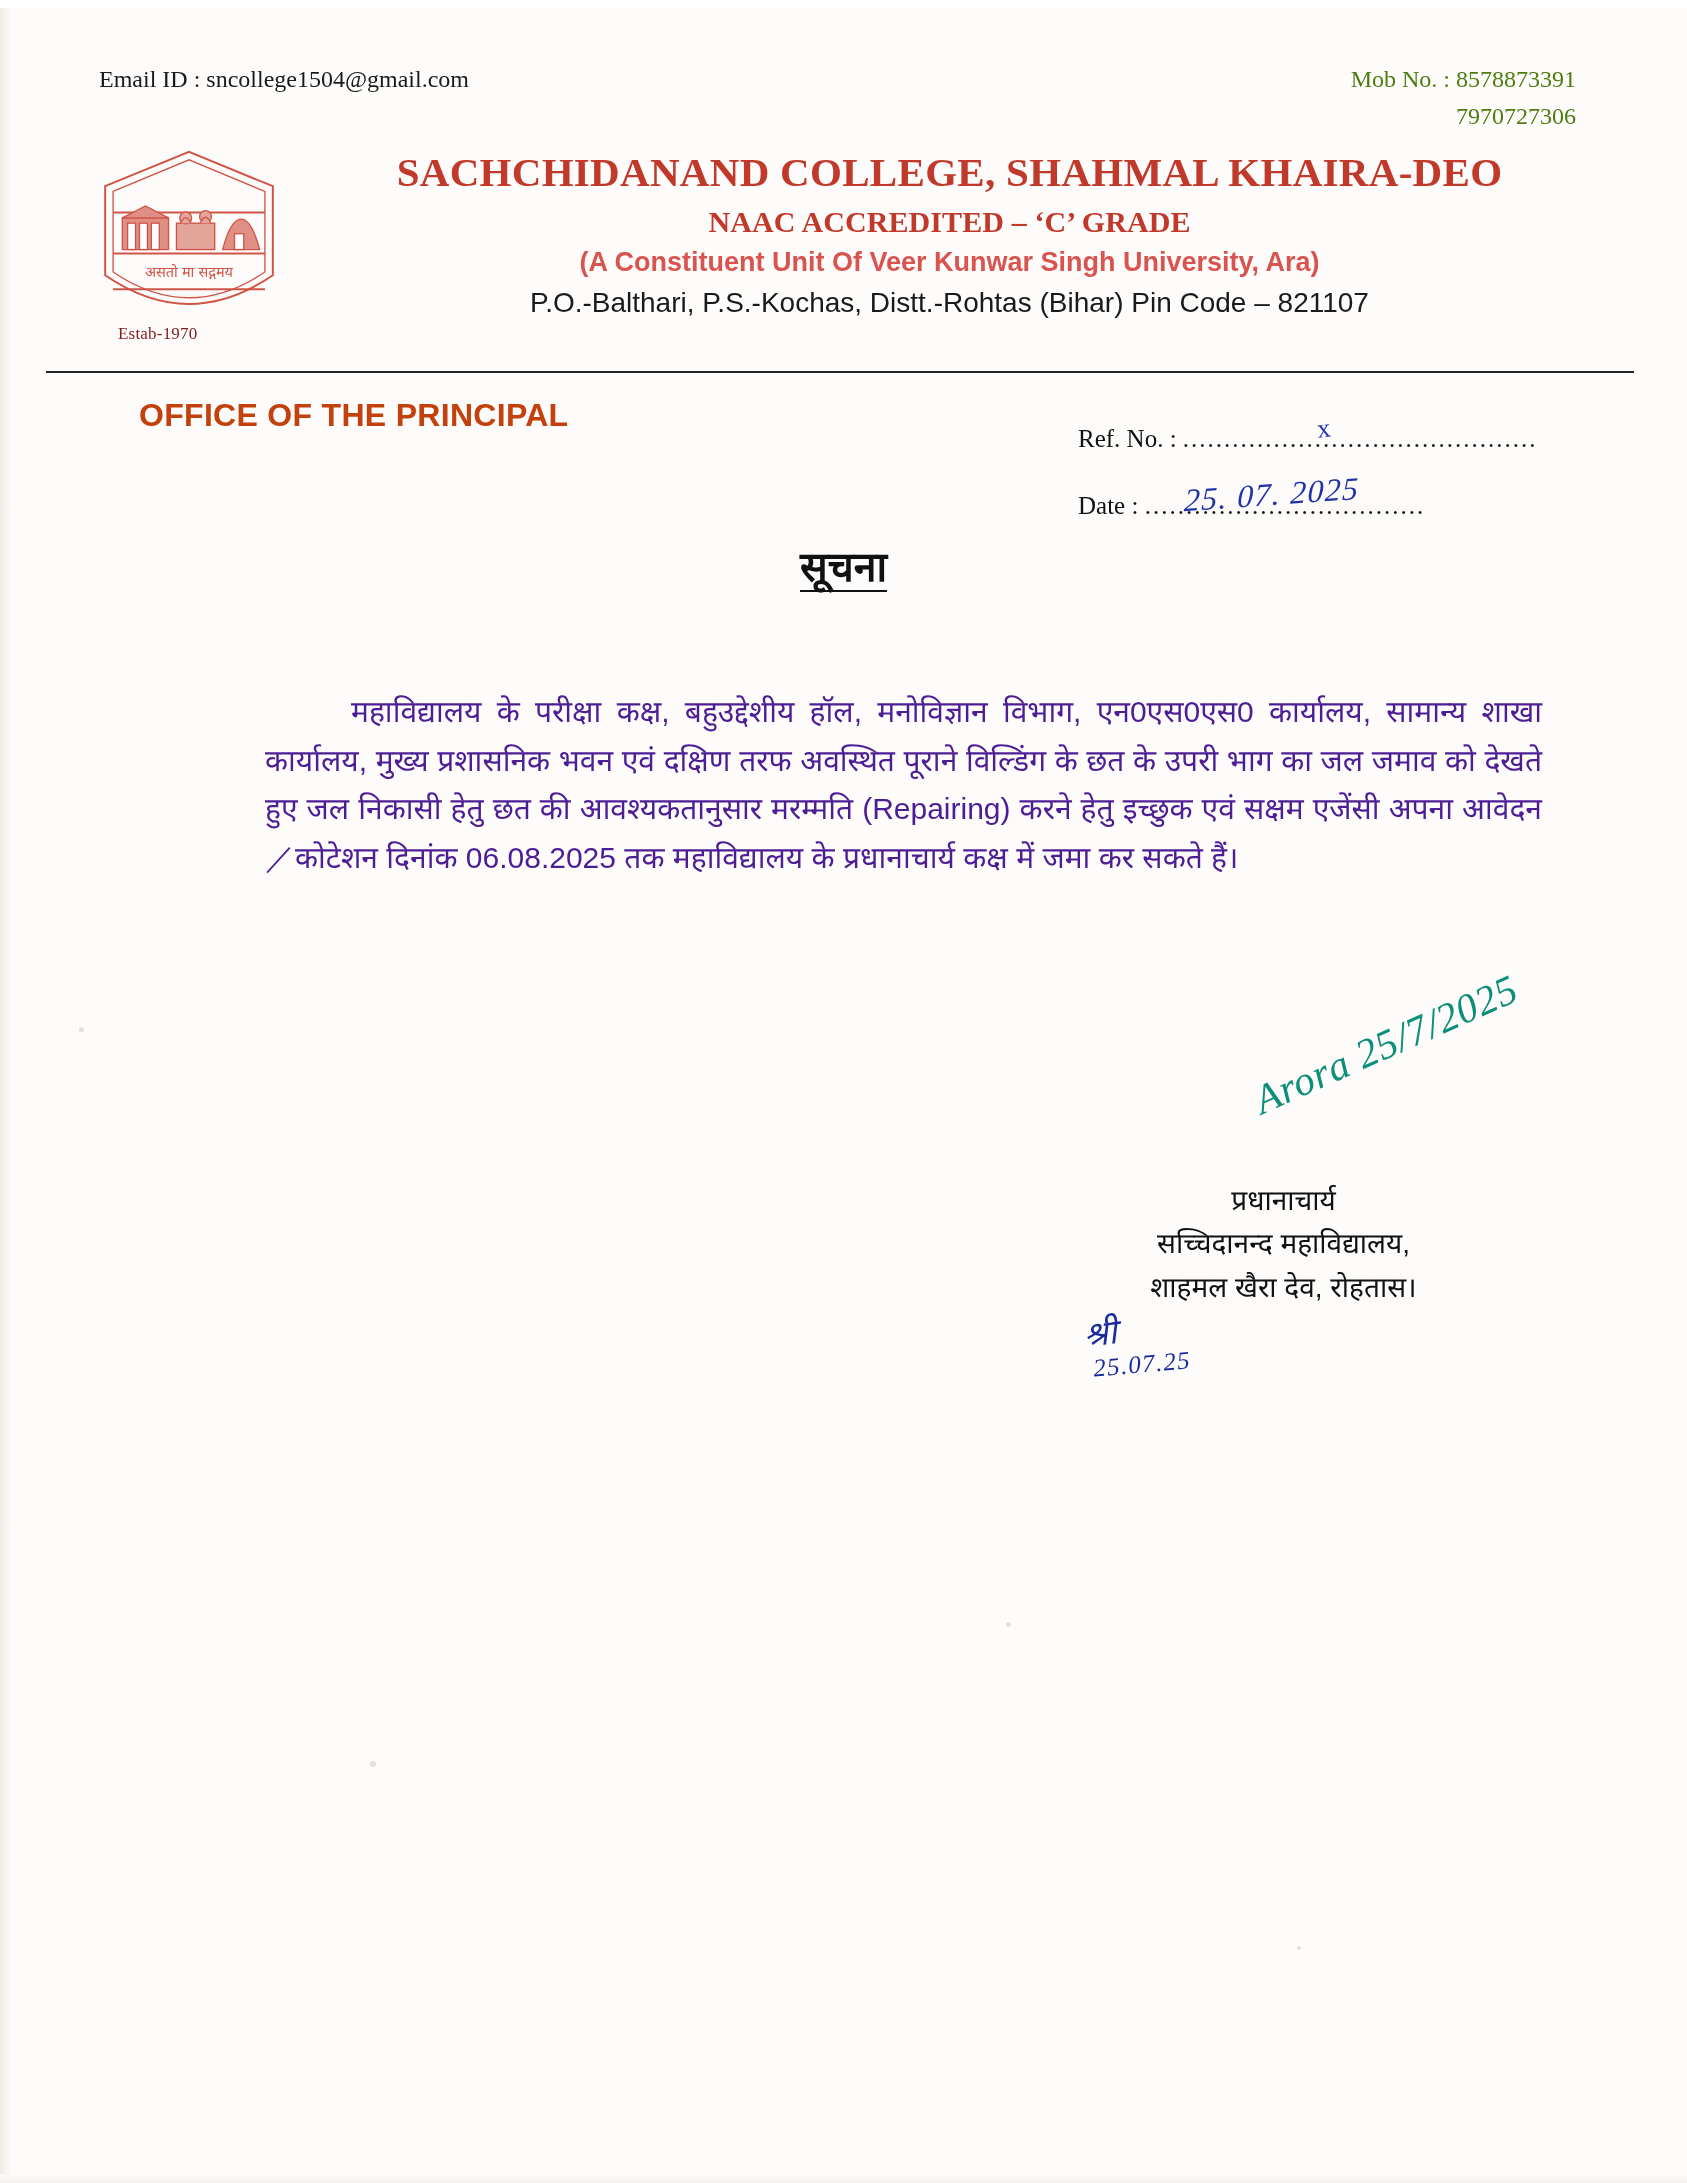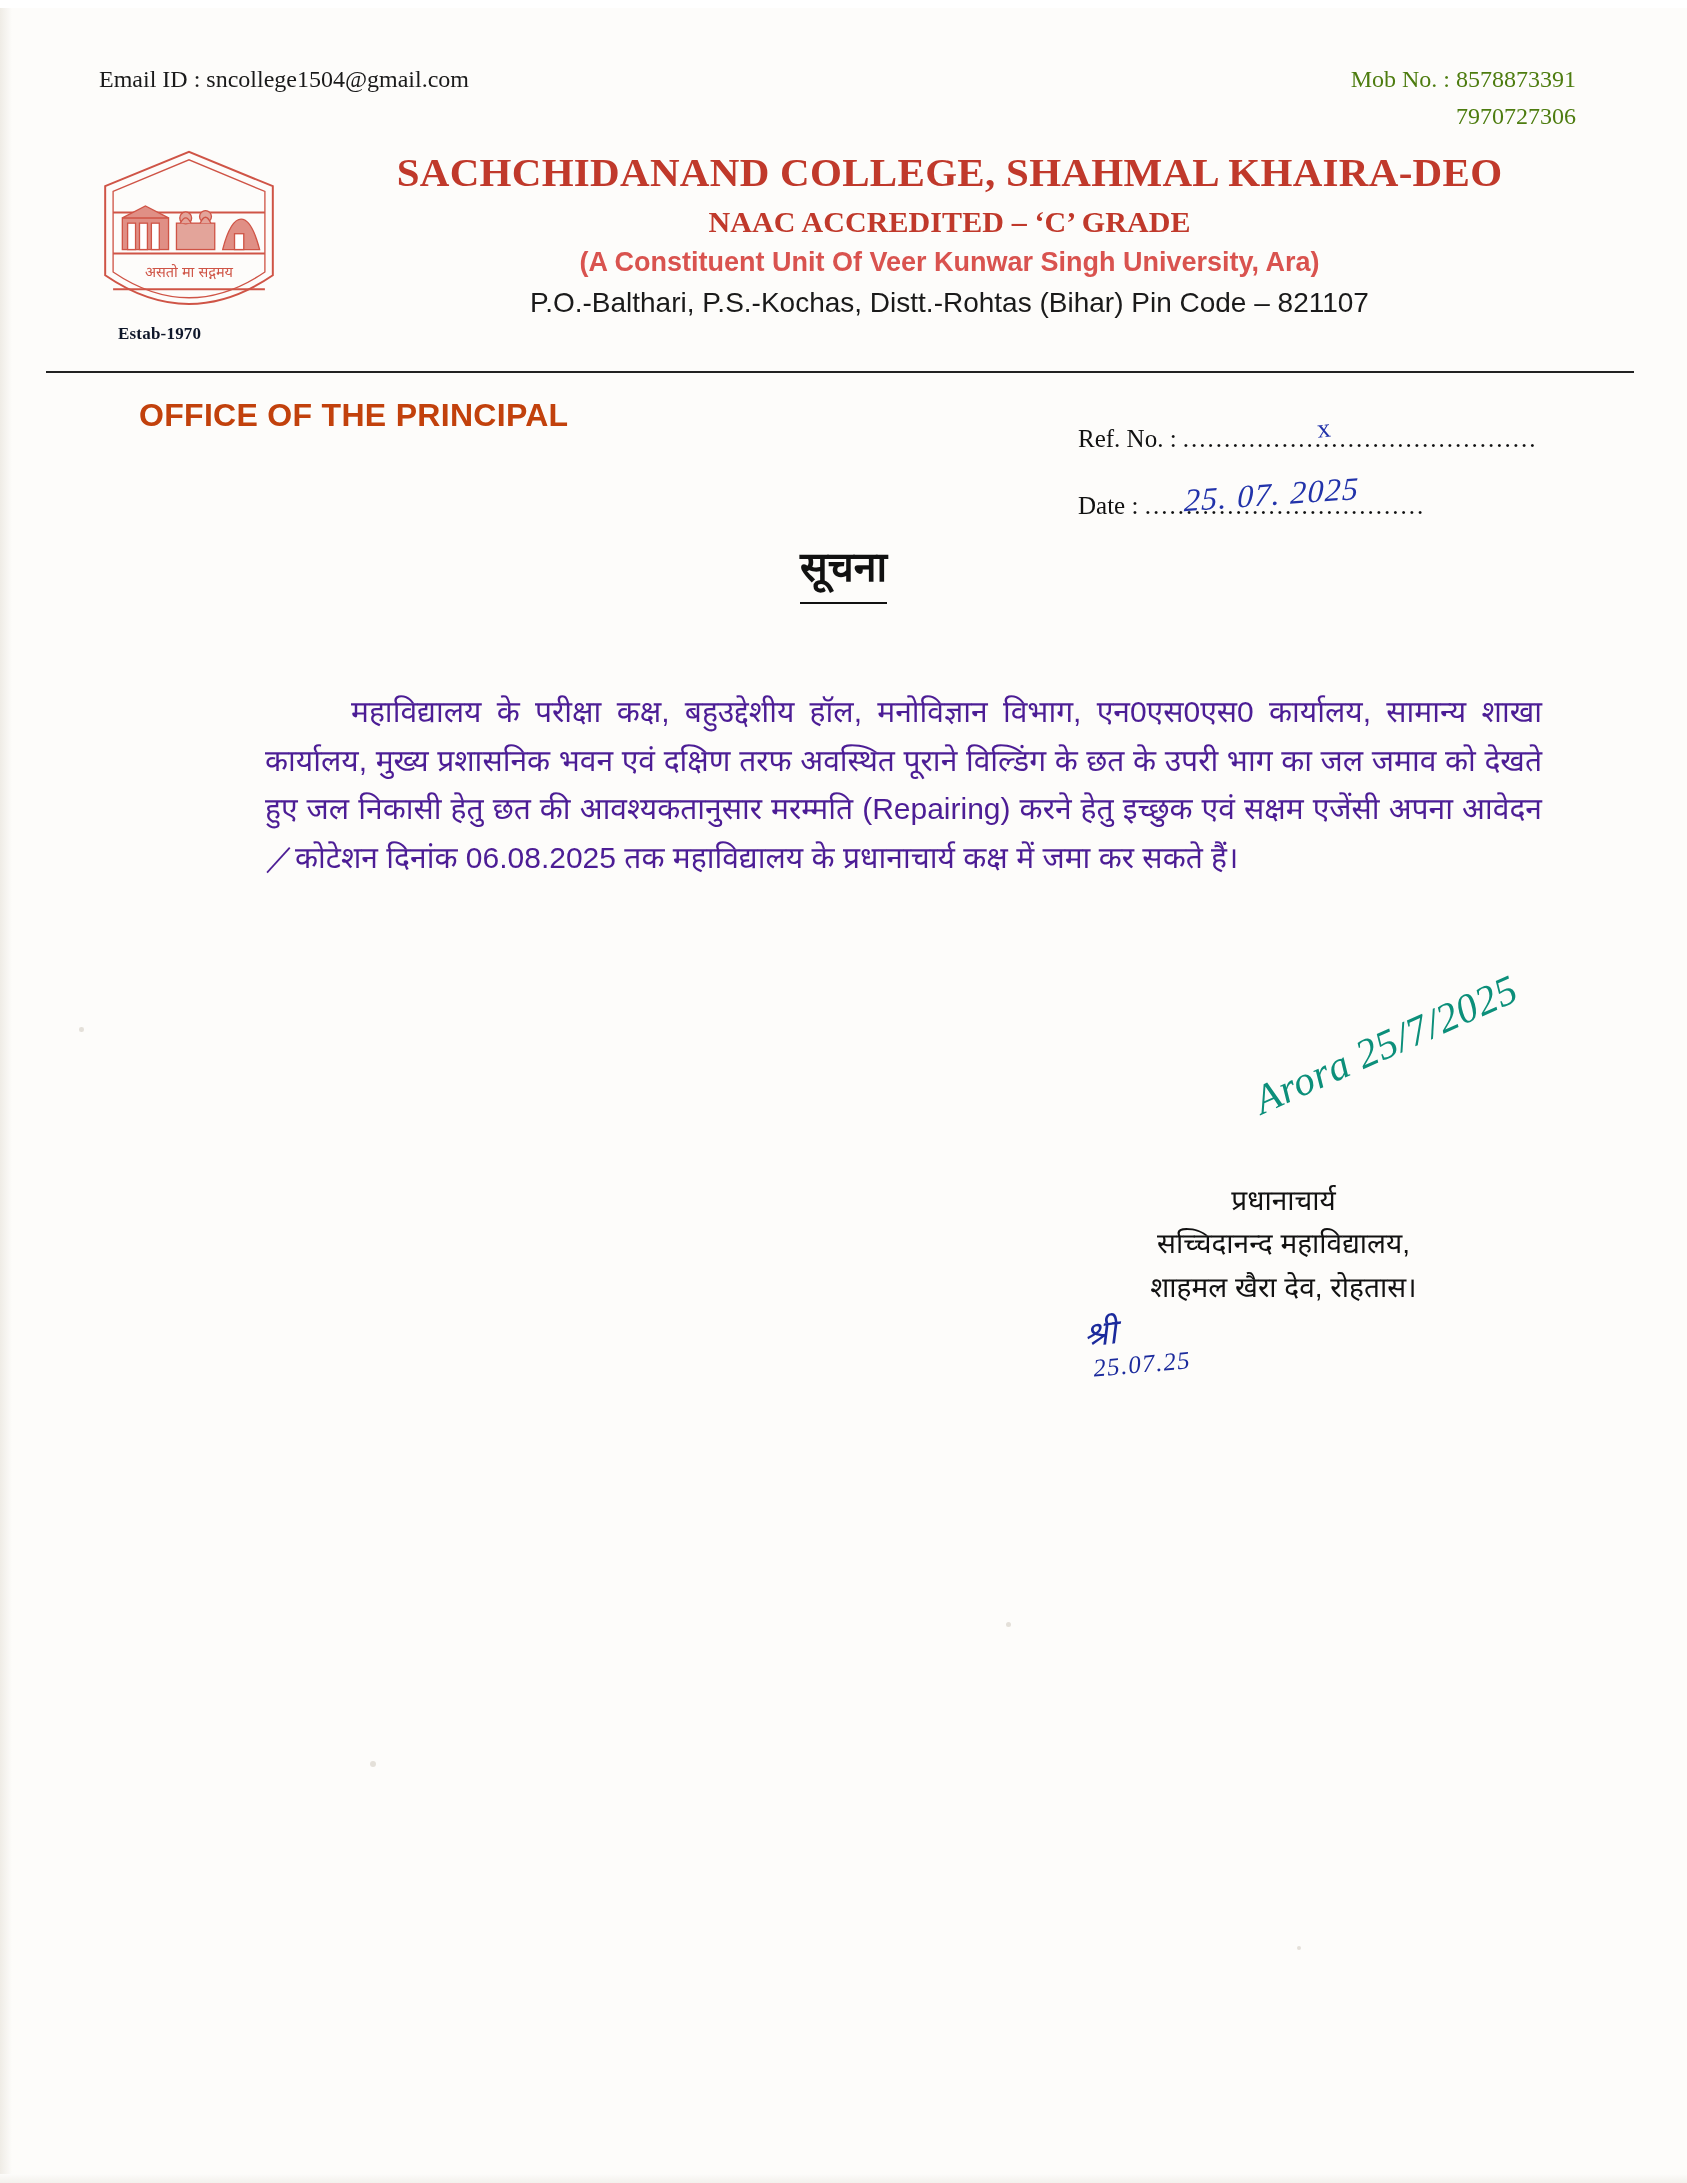--- a/index.html
+++ b/index.html
@@ -61,22 +61,22 @@
     left: 93px;
     top: 132px;
     width: 192px;
     height: 198px;
   }
   .emblem-caption {
     position: absolute;
     left: 118px;
     top: 316px;
     font-size: 17px;
-    font-weight: bold;
-    color: #0f172a;
+    font-weight: normal;
+    color: #7f1d1d;
     letter-spacing: 0.2px;
   }
 
   
   .title-block {
     position: absolute;
     left: 311px;
     top: 140px;
     width: 1277px;
     text-align: center;
@@ -170,21 +170,21 @@
     top: 529px;
     width: 1687px;
     text-align: center;
     font-size: 41px;
     font-weight: bold;
     color: #111;
     font-family: "Liberation Sans", sans-serif;
   }
   .notice-heading span {
     border-bottom: 2.6px solid #111;
-    padding-bottom: 12px;
+    padding-bottom: 0;
   }
 
   
   .body-text {
     position: absolute;
     left: 265px;
     top: 680px;
     width: 1277px;
     font-size: 30px;
     line-height: 1.62;

